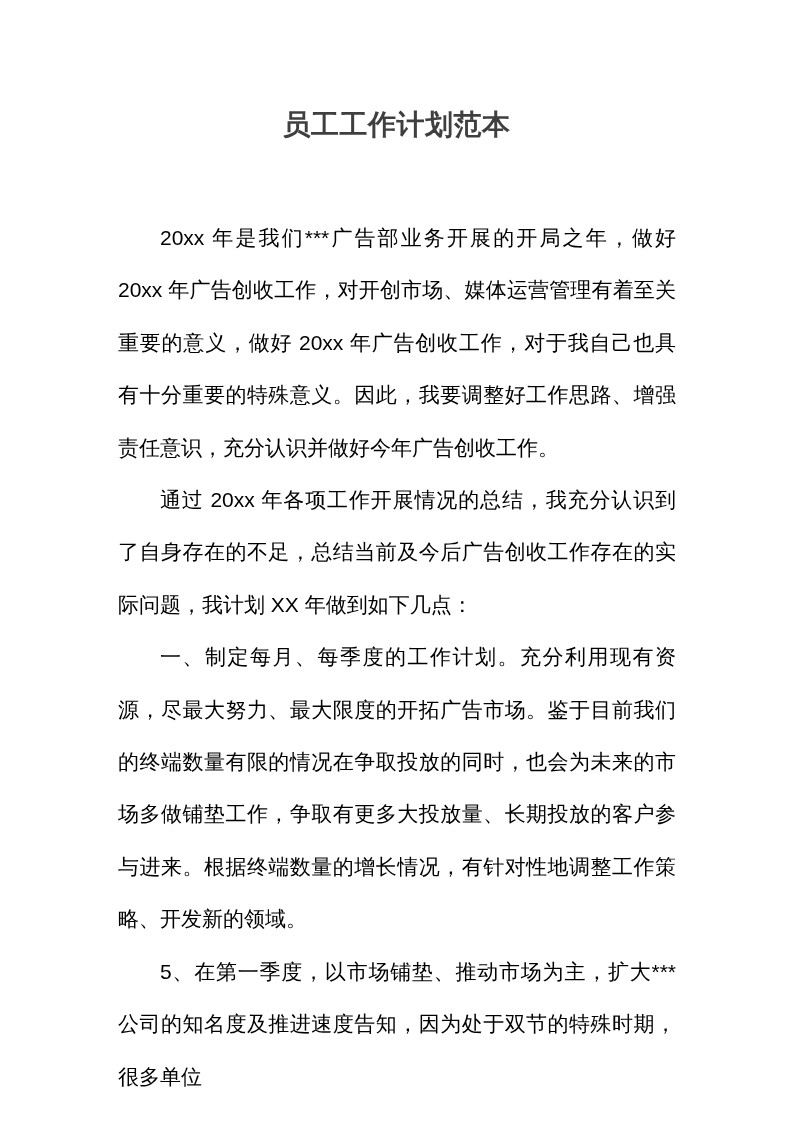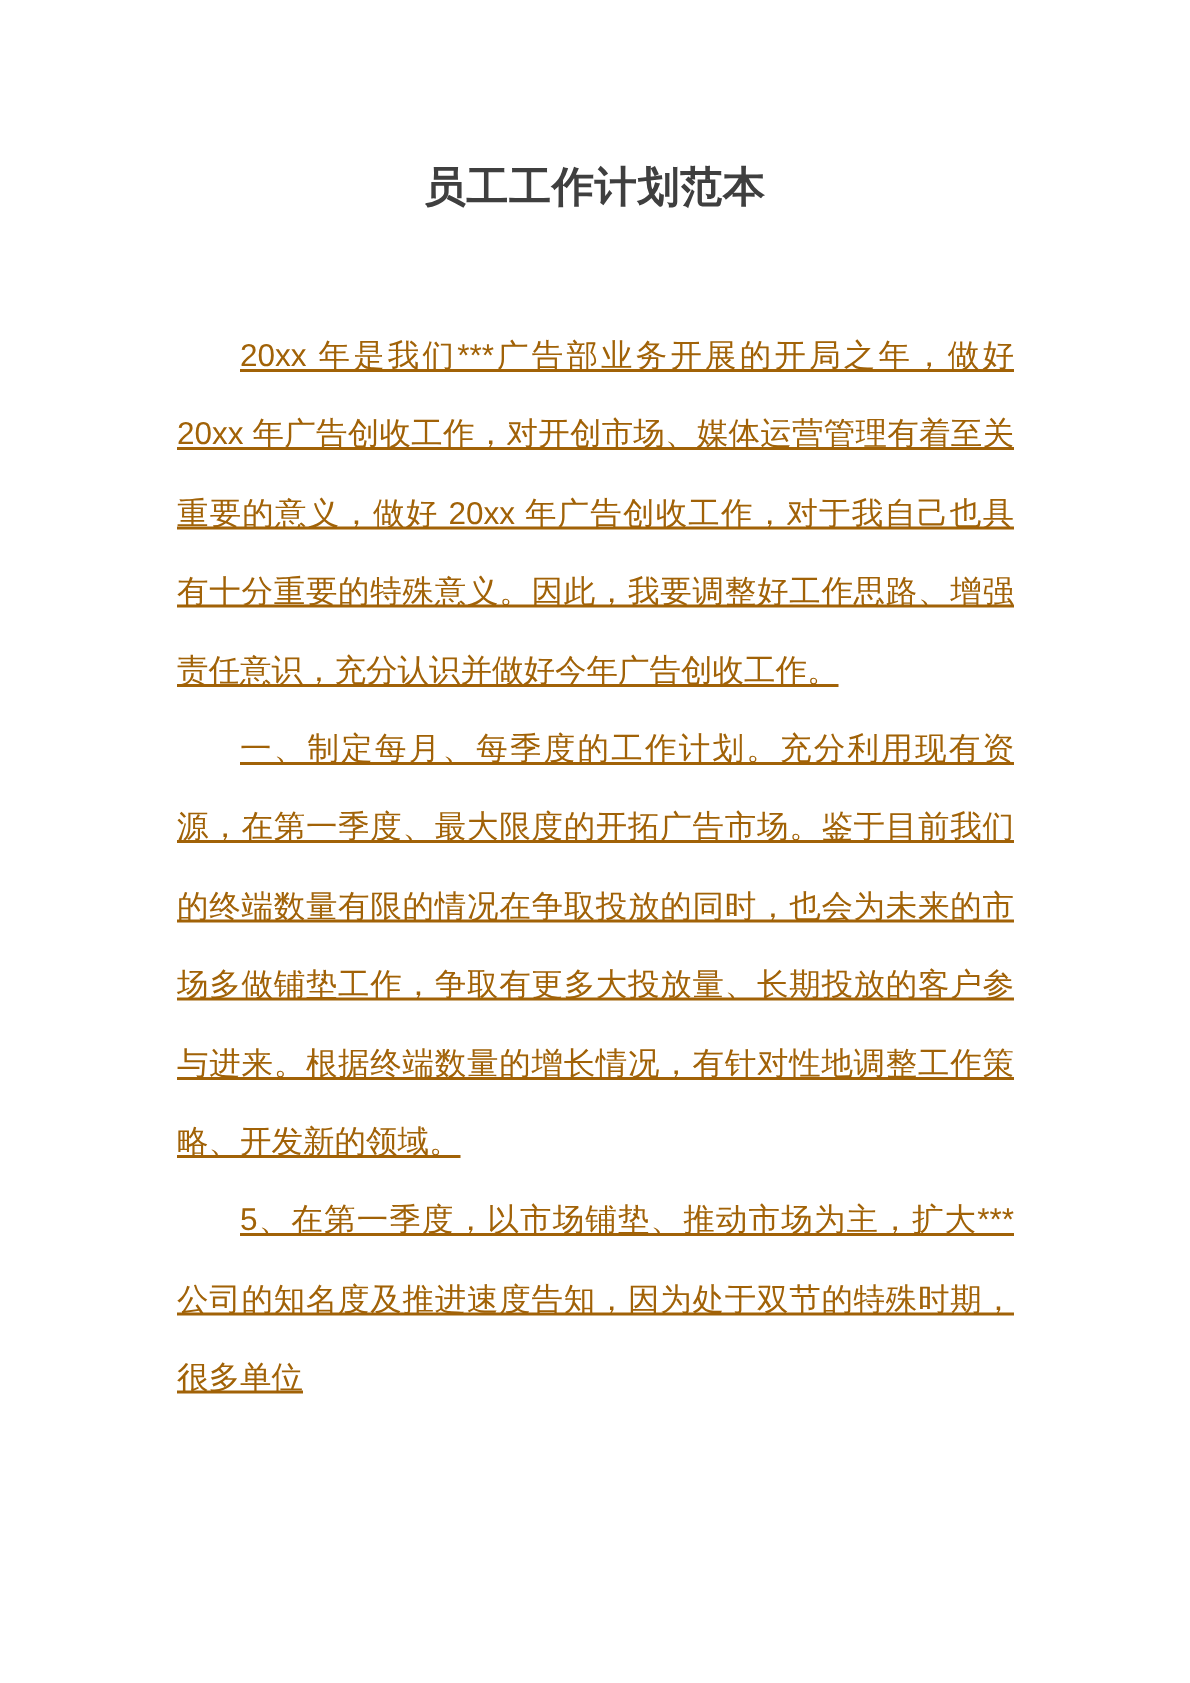--- a/index.html
+++ b/index.html
@@ -25,37 +25,37 @@
       font-size: 28px;
       font-weight: bold;
       color: #3f3f3f;
       letter-spacing: 0.5px;
     }
     .doc-body {
       position: absolute;
       top: 212px;
       left: 118px;
       width: 558px;
-      color: #a16207;
+      color: #000000;
       font-size: 21px;
       line-height: 52.4px;
       text-align: justify;
       text-justify: inter-ideograph;
-      text-decoration: underline;
     }
     .doc-body p {
       margin: 0;
       padding: 0;
       text-indent: 2em;
     }
   </style>
 </head>
 <body>
 
 <div class="page">
   <h1 class="doc-title">员工工作计划范本</h1>
 
   <div class="doc-body">
     <p>20xx 年是我们***广告部业务开展的开局之年，做好 20xx 年广告创收工作，对开创市场、媒体运营管理有着至关重要的意义，做好 20xx 年广告创收工作，对于我自己也具有十分重要的特殊意义。因此，我要调整好工作思路、增强责任意识，充分认识并做好今年广告创收工作。</p>
-    <p>一、制定每月、每季度的工作计划。充分利用现有资源，在第一季度、最大限度的开拓广告市场。鉴于目前我们的终端数量有限的情况在争取投放的同时，也会为未来的市场多做铺垫工作，争取有更多大投放量、长期投放的客户参与进来。根据终端数量的增长情况，有针对性地调整工作策略、开发新的领域。</p>
+    <p>通过 20xx 年各项工作开展情况的总结，我充分认识到了自身存在的不足，总结当前及今后广告创收工作存在的实际问题，我计划 XX 年做到如下几点：</p>
+    <p>一、制定每月、每季度的工作计划。充分利用现有资源，尽最大努力、最大限度的开拓广告市场。鉴于目前我们的终端数量有限的情况在争取投放的同时，也会为未来的市场多做铺垫工作，争取有更多大投放量、长期投放的客户参与进来。根据终端数量的增长情况，有针对性地调整工作策略、开发新的领域。</p>
     <p>5、在第一季度，以市场铺垫、推动市场为主，扩大***公司的知名度及推进速度告知，因为处于双节的特殊时期，很多单位</p>
   </div>
 </div>
 
 </body></html>

